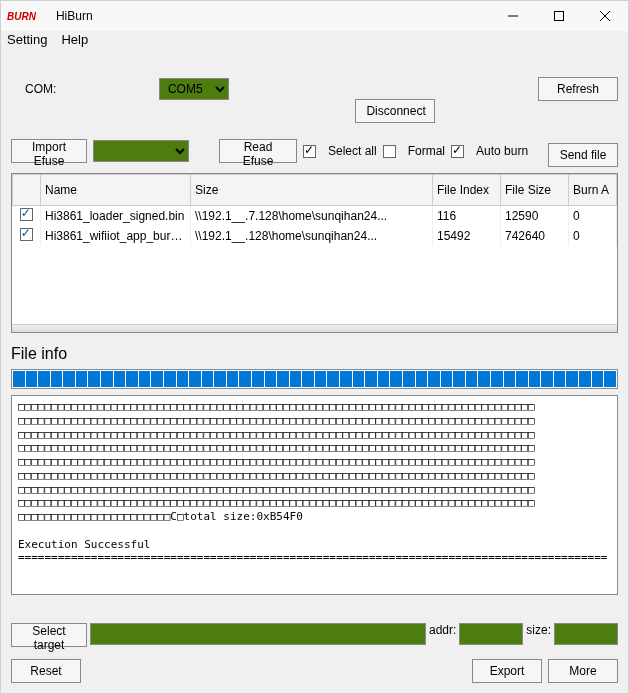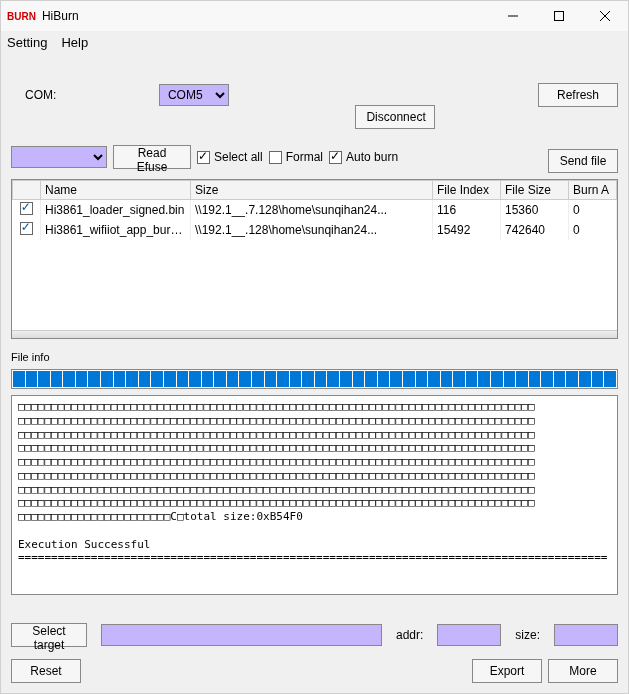--- a/index.html
+++ b/index.html
@@ -1,44 +1,44 @@
 <!DOCTYPE html>
 <html><head>
 <meta charset="utf-8">
 <style>
   * { box-sizing: border-box; font-family: "Segoe UI", Tahoma, sans-serif; }
   body { margin: 0; background: #f0f0f0; width: 629px; height: 694px; overflow: hidden; }
   .window { width: 629px; height: 694px; background: #f0f0f0; border: 1px solid #d0d0d0; display: flex; flex-direction: column; }
   .titlebar { height: 30px; display: flex; align-items: center; padding: 0 0 0 6px; background: #f8f8f8; }
-  .titlebar .icon { color: #c00; font-size: 10px; font-weight: bold; margin-right: 6px; }
+  .titlebar .icon { color: #c00; font-size: 10px; font-weight: bold; margin-right: 20px; font-style: italic; }
   .titlebar .title { font-size: 12px; color: #000; flex: 1; }
   .winbtn { width: 46px; height: 30px; display: inline-flex; align-items: center; justify-content: center; cursor: default; }
   .winbtn svg { width: 10px; height: 10px; stroke:#000; stroke-width:1; fill:none; }
   .menubar { height: 24px; display:flex; align-items:center; padding: 0 6px; font-size: 13px; color:#000; }
   .menubar span { margin-right: 14px; cursor:default; }
   .body { padding: 8px 10px 10px 10px; flex:1; display:flex; flex-direction:column; gap:6px; }
   .row { display:flex; align-items:center; gap:6px; }
   .lbl { font-size:12px; color:#000; }
-  select, input[type=text] { font-size:12px; height:22px; border:1px solid #888; background:#c4b5fd; padding:0 4px; }
+  select, input[type=text] { font-size:12px; height:22px; border:1px solid #888; background:#4d7c0f; padding:0 4px; }
   .btn { font-size:12px; height:24px; border:1px solid #888; background:#f6f6f6; padding:0 10px; min-width:70px; cursor:default; }
   .tablewrap { border:1px solid #888; background:#fff; height:160px; overflow:hidden; display:flex; flex-direction:column; }
   table { border-collapse:collapse; width:100%; font-size:12px; table-layout:fixed; }
-  th { background:#f4f4f4; border:1px solid #ccc; text-align:left; padding:2px 4px; font-weight:normal; height:18px;margin-left:32px; }
+  th { background:#f4f4f4; border:1px solid #ccc; text-align:left; padding:8px 4px; font-weight:normal; height:18px;margin-left:32px; }
   td { border-right:1px solid #eee; padding:2px 4px; white-space:nowrap; overflow:hidden; text-overflow:ellipsis; height:18px; }
   .chk { display:inline-block; width:13px; height:13px; border:1px solid #666; background:#fff; position:relative; }
   .chk.checked::after { content:"✓"; position:absolute; top:-3px; left:0; font-size:12px; color:#000; }
   .chk-blue.checked::after { color:#005a9e; }
-  .fileinfo-label { font-size:11px; }
+  .fileinfo-label { font-size:16px; }
   .progress { border:1px solid #888; height:20px; background:#fff; display:flex; gap:1px; padding:1px; }
   .progress .seg { flex:1; background:#0078d7; }
   .console { border:1px solid #888; background:#fff; font-family: Consolas, monospace; font-size:11px; padding:4px 6px; height:200px; overflow:hidden; line-height:1.25; word-break:break-all; }
-  .bottom-row { display:flex; align-items:center; gap:14px; margin-top:22px; }
+  .bottom-row { display:flex; align-items:flex-start; gap:3px; margin-top:22px; }
   .footer-row { display:flex; gap:6px; margin-top:6px; }
   .scroll-hint { height:8px; border-top:1px solid #ccc; background:linear-gradient(#eee,#ddd); margin-top:auto; }
-  .chklabel { display:inline-flex; align-items:center; gap:4px; font-size:12px; cursor:default; }
+  .chklabel { display:inline-flex; align-items:center; gap:12px; font-size:12px; cursor:default; }
 </style>
 </head>
 <body>
 
 <div class="window">
 
   <div class="titlebar">
     <span class="icon">BURN</span>
     <span class="title">HiBurn</span>
     <span class="winbtn">
@@ -68,22 +68,23 @@
 
     <div class="row" style="margin-bottom:6px;justify-content:space-between;">
       <span class="lbl" style="margin-left:14px;">COM:</span>
       <select style="width:70px;"><option>COM5</option></select>
       <button class="btn" style="margin-left:24px;width:80px;margin-top:44px;">Disconnect</button>
       <button class="btn" style="width:80px;">Refresh</button>
     </div>
 
 
     <div class="row">
+      <button class="btn" style="width:76px;">Import Efuse</button>
       <select style="width:96px;"><option></option></select>
-      <button class="btn" style="width:78px;">Read Efuse</button>
+      <button class="btn" style="width:78px;margin-left:24px;">Read Efuse</button>
 
       <label class="chklabel">
         <span class="chk checked"></span>
         <span>Select all</span>
       </label>
       <label class="chklabel">
         <span class="chk"></span>
         <span>Formal</span>
       </label>
       <label class="chklabel">
@@ -113,21 +114,21 @@
             <th>File Size</th>
             <th>Burn A</th>
           </tr>
         </thead>
         <tbody id="tbody">
         <tr>
               <td style="text-align:center"><span class="chk chk-blue checked"></span></td>
               <td>Hi3861_loader_signed.bin</td>
               <td>\\192.1__.7.128\home\sunqihan24...</td>
               <td>116</td>
-              <td>15360</td>
+              <td>12590</td>
               <td>0</td>
             </tr>
             <tr>
               <td style="text-align:center"><span class="chk chk-blue checked"></span></td>
               <td>Hi3861_wifiiot_app_burn...</td>
               <td>\\192.1__.128\home\sunqihan24...</td>
               <td>15492</td>
               <td>742640</td>
               <td>0</td>
             </tr>

